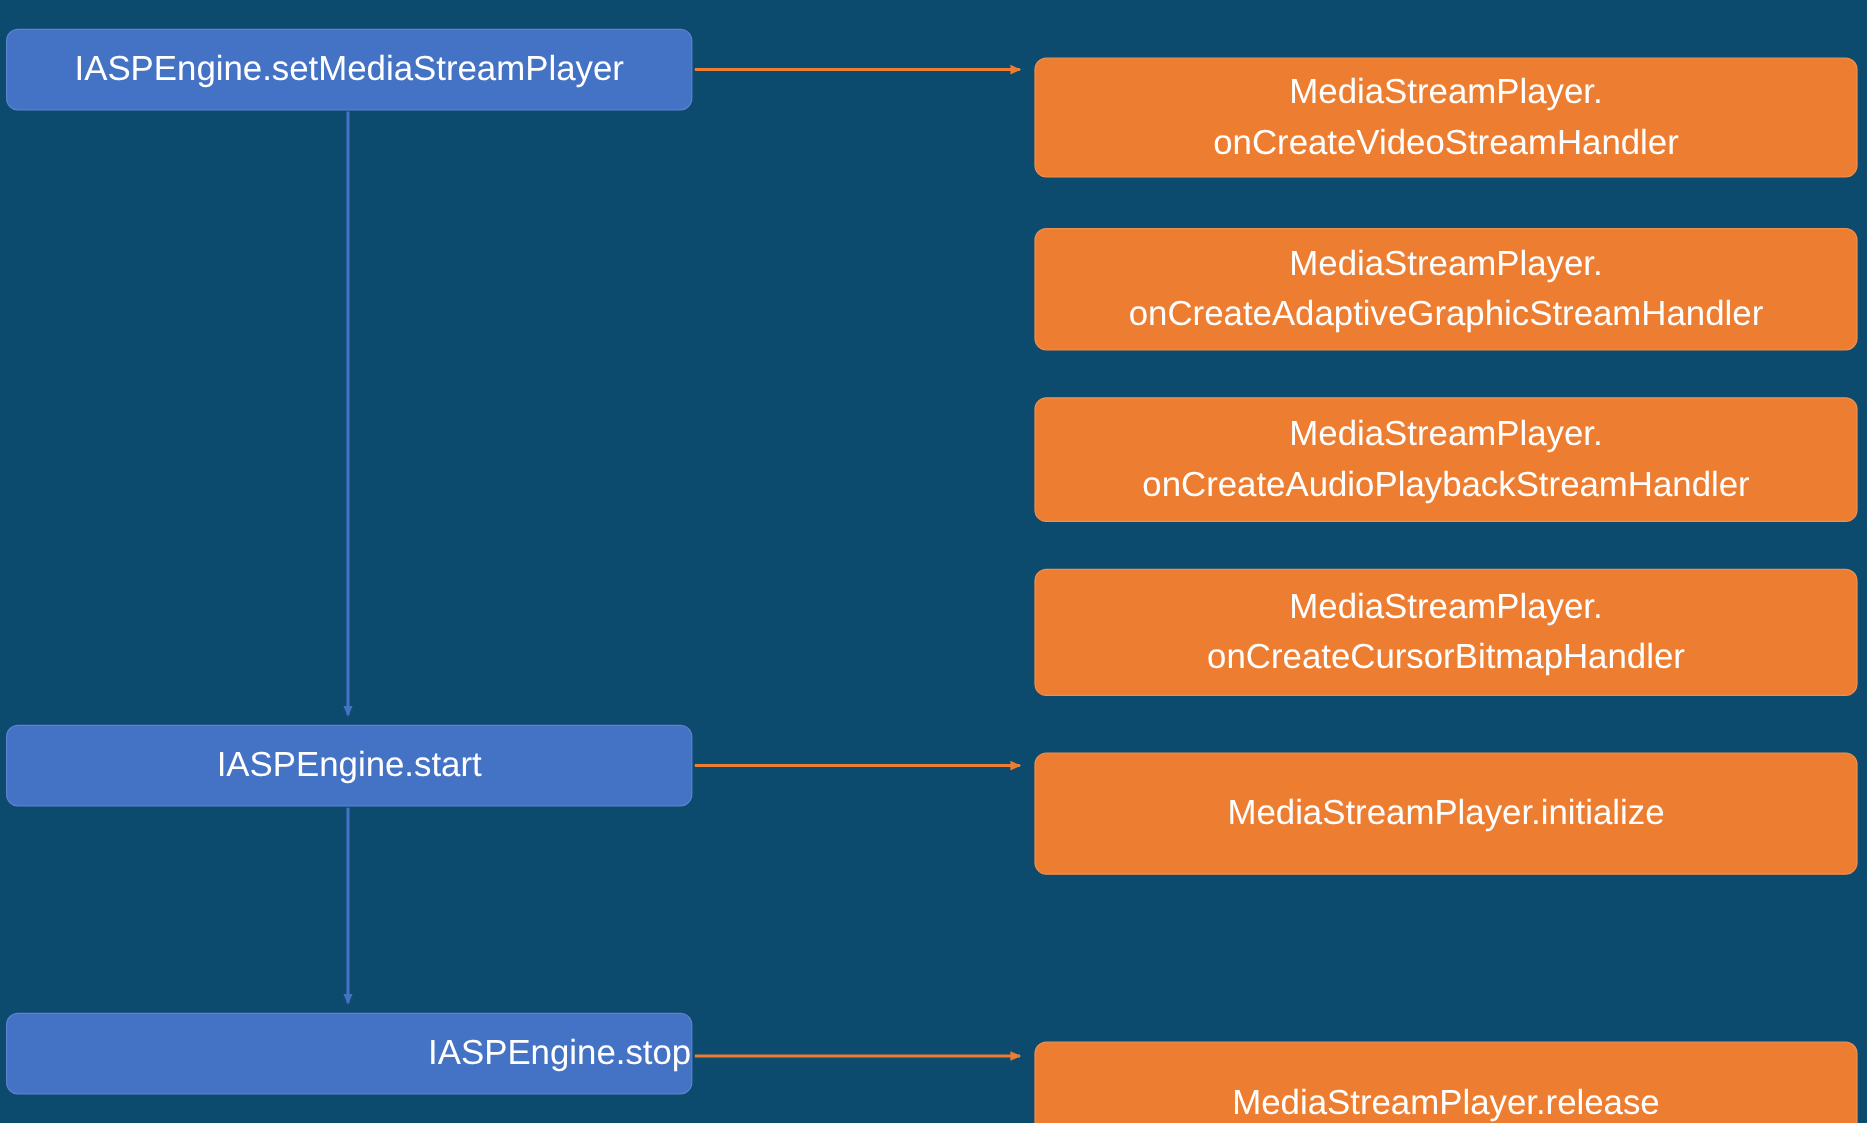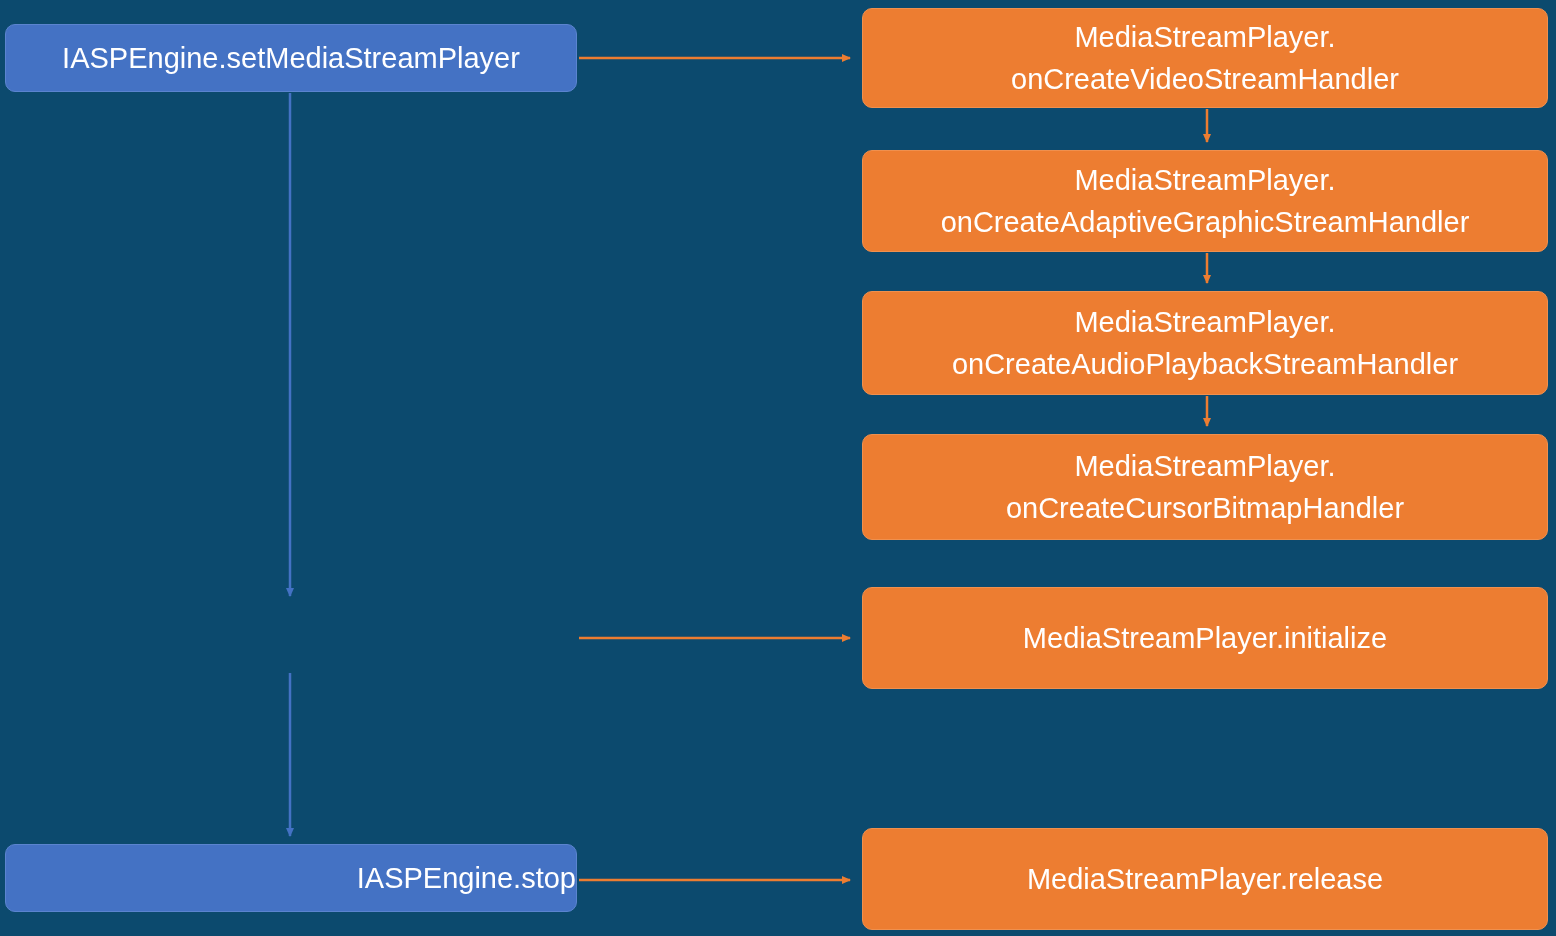--- a/index.html
+++ b/index.html
@@ -44,20 +44,21 @@
     width: 572px;
     height: 68px;
     background: #4472C4;
     border: 1px solid #5b84cf;
   }
   .node.orange {
     left: 862px;
     width: 686px;
     background: #ED7D31;
     border: 1px solid #f0904e;
+    margin-top: 40px;
   }
   
   .pos-b1 { top: 24px; }
   .pos-b2 { top: 604px; }
   .pos-b3 { top: 844px; justify-content: flex-end; }
   
   .pos-o1 { top: 8px;   height: 100px; }
   .pos-o2 { top: 150px; height: 102px; }
   .pos-o3 { top: 291px; height: 104px; }
   .pos-o4 { top: 434px; height: 106px; }
@@ -87,20 +88,23 @@
     <line x1="290" y1="673" x2="290" y2="836" stroke="#4472C4" stroke-width="2.5" marker-end="url(#arrow-blue)"></line>
 
     <line x1="1207" y1="109" x2="1207" y2="142" stroke="#ED7D31" stroke-width="2.5" marker-end="url(#arrow-orange)"></line>
     <line x1="1207" y1="253" x2="1207" y2="283" stroke="#ED7D31" stroke-width="2.5" marker-end="url(#arrow-orange)"></line>
     <line x1="1207" y1="396" x2="1207" y2="426" stroke="#ED7D31" stroke-width="2.5" marker-end="url(#arrow-orange)"></line>
   </svg>
 
   <div class="node blue pos-b1">
     <span class="label">IASPEngine.setMediaStreamPlayer</span>
   </div>
+  <div class="node blue pos-b2">
+    <span class="label">IASPEngine.start</span>
+  </div>
   <div class="node blue pos-b3">
     <span class="label">IASPEngine.stop</span>
   </div>
 
   <div class="node orange pos-o1">
     <span class="label">MediaStreamPlayer.
 onCreateVideoStreamHandler</span>
   </div>
   <div class="node orange pos-o2">
     <span class="label">MediaStreamPlayer.

